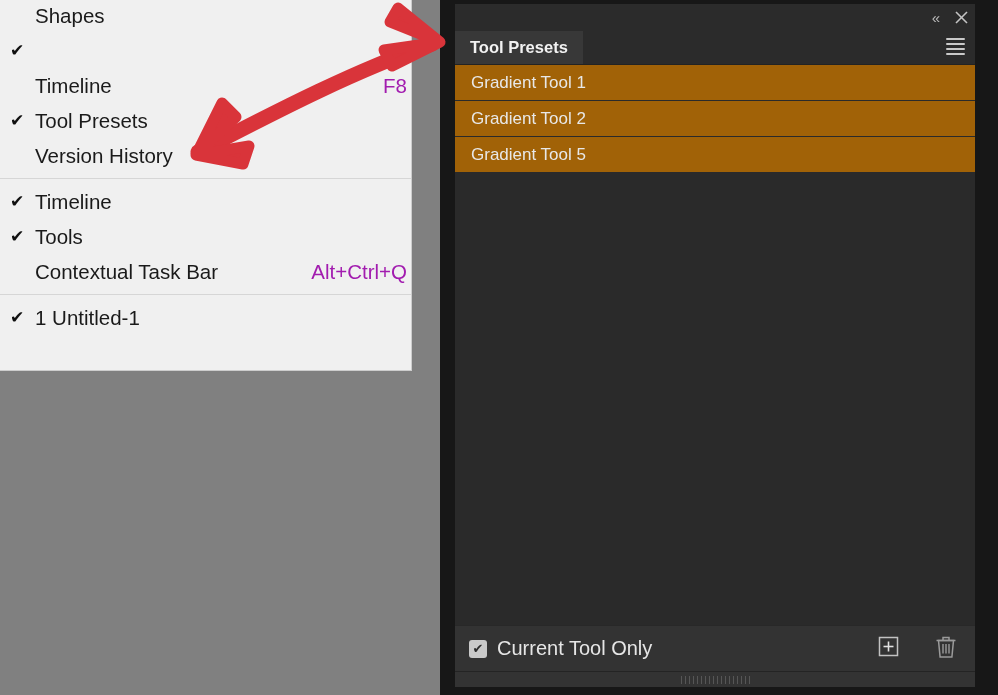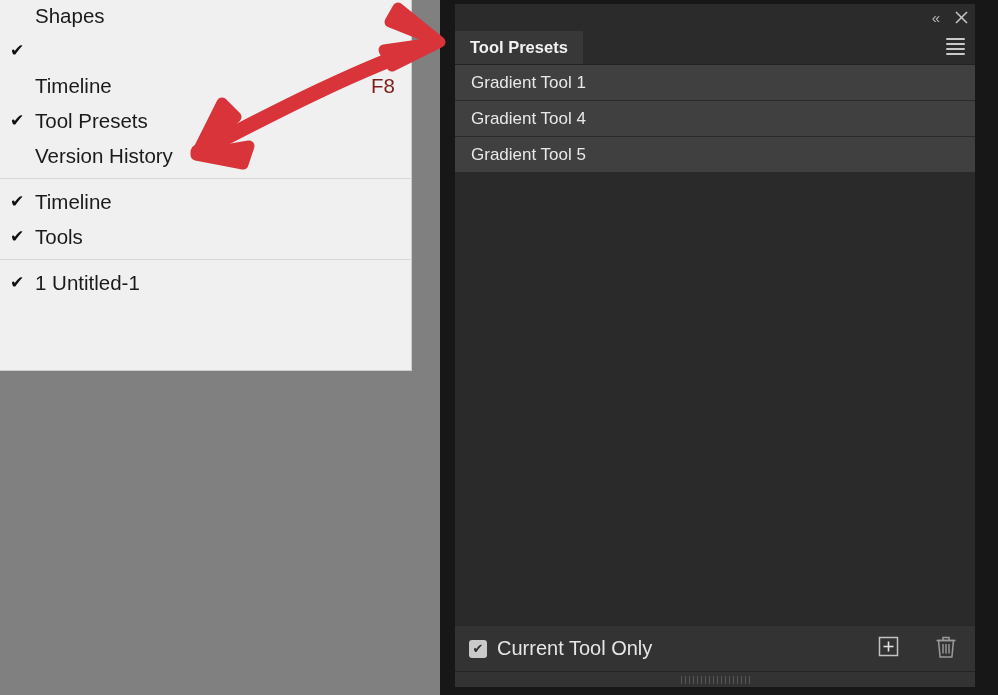--- a/index.html
+++ b/index.html
@@ -65,23 +65,23 @@
     width: 25px;
     flex: 0 0 25px;
     font-size: 17px;
     color: #101010;
     text-align: left;
     line-height: 35px;
   }
   .menu-label { flex: 1 1 auto; }
   .menu-accel {
     margin-left: auto;
-    padding-right: 16px;
+    padding-right: 4px;
     font-size: 20.5px;
-    color: #7f1d1d;
+    color: #a21caf;
   }
 
   
   #tool-presets-panel {
     position: absolute;
     left: 455px; top: 4px;
     width: 520px;
     height: 668px;
     background: #2b2b2b;
     z-index: 10;
@@ -144,21 +144,21 @@
 
   #preset-list {
     background: #2a2a2a;
     height: 560px;
     overflow: hidden;
     border-top: 1px solid #232323;
   }
   .preset-row {
     height: 36px;
     line-height: 36px;
-    background: #404040;
+    background: #a16207;
     color: #e8e8e8;
     font-size: 17px;
     padding-left: 16px;
     border-bottom: 1px solid #2a2a2a;
     box-sizing: border-box;
     cursor: pointer;
     white-space: nowrap;
     overflow: hidden;
   }
 
@@ -266,20 +266,25 @@
   <div class="menu-section">
     <div class="menu-item">
       <span class="menu-check">✔</span>
       <span class="menu-label">Timeline</span>
       <span class="menu-accel"></span>
     </div>
     <div class="menu-item">
       <span class="menu-check">✔</span>
       <span class="menu-label">Tools</span>
       <span class="menu-accel"></span>
+    </div>
+    <div class="menu-item">
+      <span class="menu-check"></span>
+      <span class="menu-label">Contextual Task Bar</span>
+      <span class="menu-accel">Alt+Ctrl+Q</span>
     </div>
   </div>
 
   <div class="menu-sep"></div>
 
   <div class="menu-section">
     <div class="menu-item">
       <span class="menu-check">✔</span>
       <span class="menu-label">1 Untitled-1</span>
       <span class="menu-accel"></span>
@@ -309,21 +314,21 @@
     <div id="panel-menu-icon">
       <i></i>
       <i></i>
       <i></i>
       <i></i>
     </div>
   </div>
 
   <div id="preset-list">
     <div class="preset-row">Gradient Tool 1</div>
-    <div class="preset-row">Gradient Tool 4</div>
+    <div class="preset-row">Gradient Tool 2</div>
     <div class="preset-row">Gradient Tool 5</div>
   </div>
 
   <div id="panel-footer">
     <div id="current-tool-only-row">
       <span class="checkbox-box">✔</span>
       <span id="current-tool-only-label">Current Tool Only</span>
     </div>
     <div class="footer-actions">
       <span class="footer-btn">

